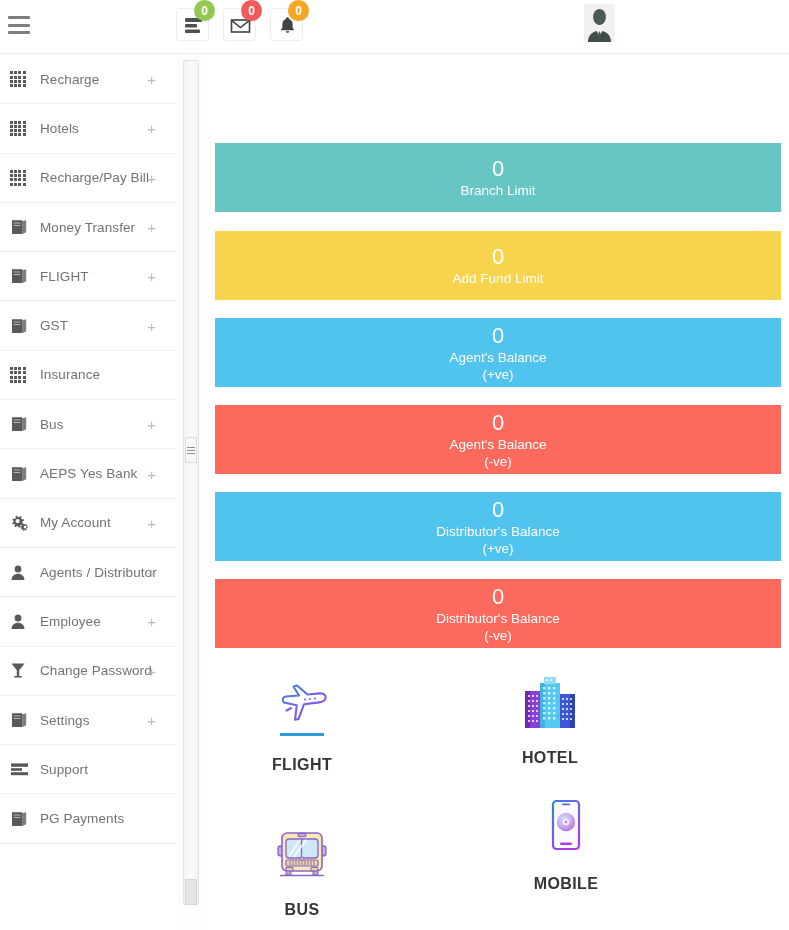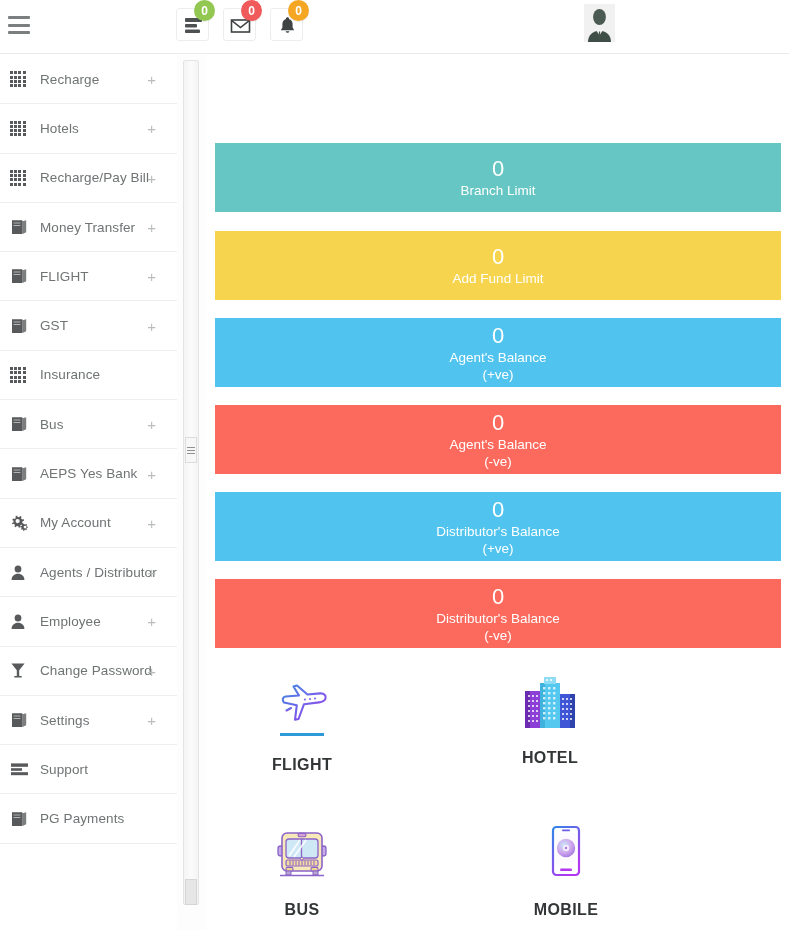--- a/index.html
+++ b/index.html
@@ -549,21 +549,21 @@
               <rect x="14" y="42.4" width="7" height="3.6" rx="1.4" fill="#f0d98e" stroke="#8b63c9" stroke-width="1.1"></rect>
               <rect x="39" y="42.4" width="7" height="3.6" rx="1.4" fill="#f0d98e" stroke="#8b63c9" stroke-width="1.1"></rect>
               <circle cx="30" cy="33.6" r="1.5" fill="#f7e9b8" stroke="#8b63c9" stroke-width="1"></circle>
               <rect x="14" y="46" width="5" height="4" fill="#b8a5d1" stroke="#8b63c9" stroke-width="1"></rect>
               <rect x="41" y="46" width="5" height="4" fill="#b8a5d1" stroke="#8b63c9" stroke-width="1"></rect>
               <path d="M8 50.5h44" stroke="#8b63c9" stroke-width="1.5"></path>
             </svg>
           </div>
           <div class="svc-label">BUS</div>
         </div>
-        <div class="svc" style="left: 300px; top: 762px;">
+        <div class="svc" style="left: 300px; top: 736px;">
           <div class="svc-glyph">
             <svg width="44" height="58" viewBox="0 0 44 58">
               <defs>
                 <linearGradient id="mg" x1="0" y1="0" x2="0.6" y2="1">
                   <stop offset="0" stop-color="#2f86e8"></stop>
                   <stop offset="1" stop-color="#b336f0"></stop>
                 </linearGradient>
                 <radialGradient id="dg" cx="0.4" cy="0.35" r="0.75">
                   <stop offset="0" stop-color="#c9e6fb"></stop>
                   <stop offset="0.55" stop-color="#cfa6ec"></stop>

